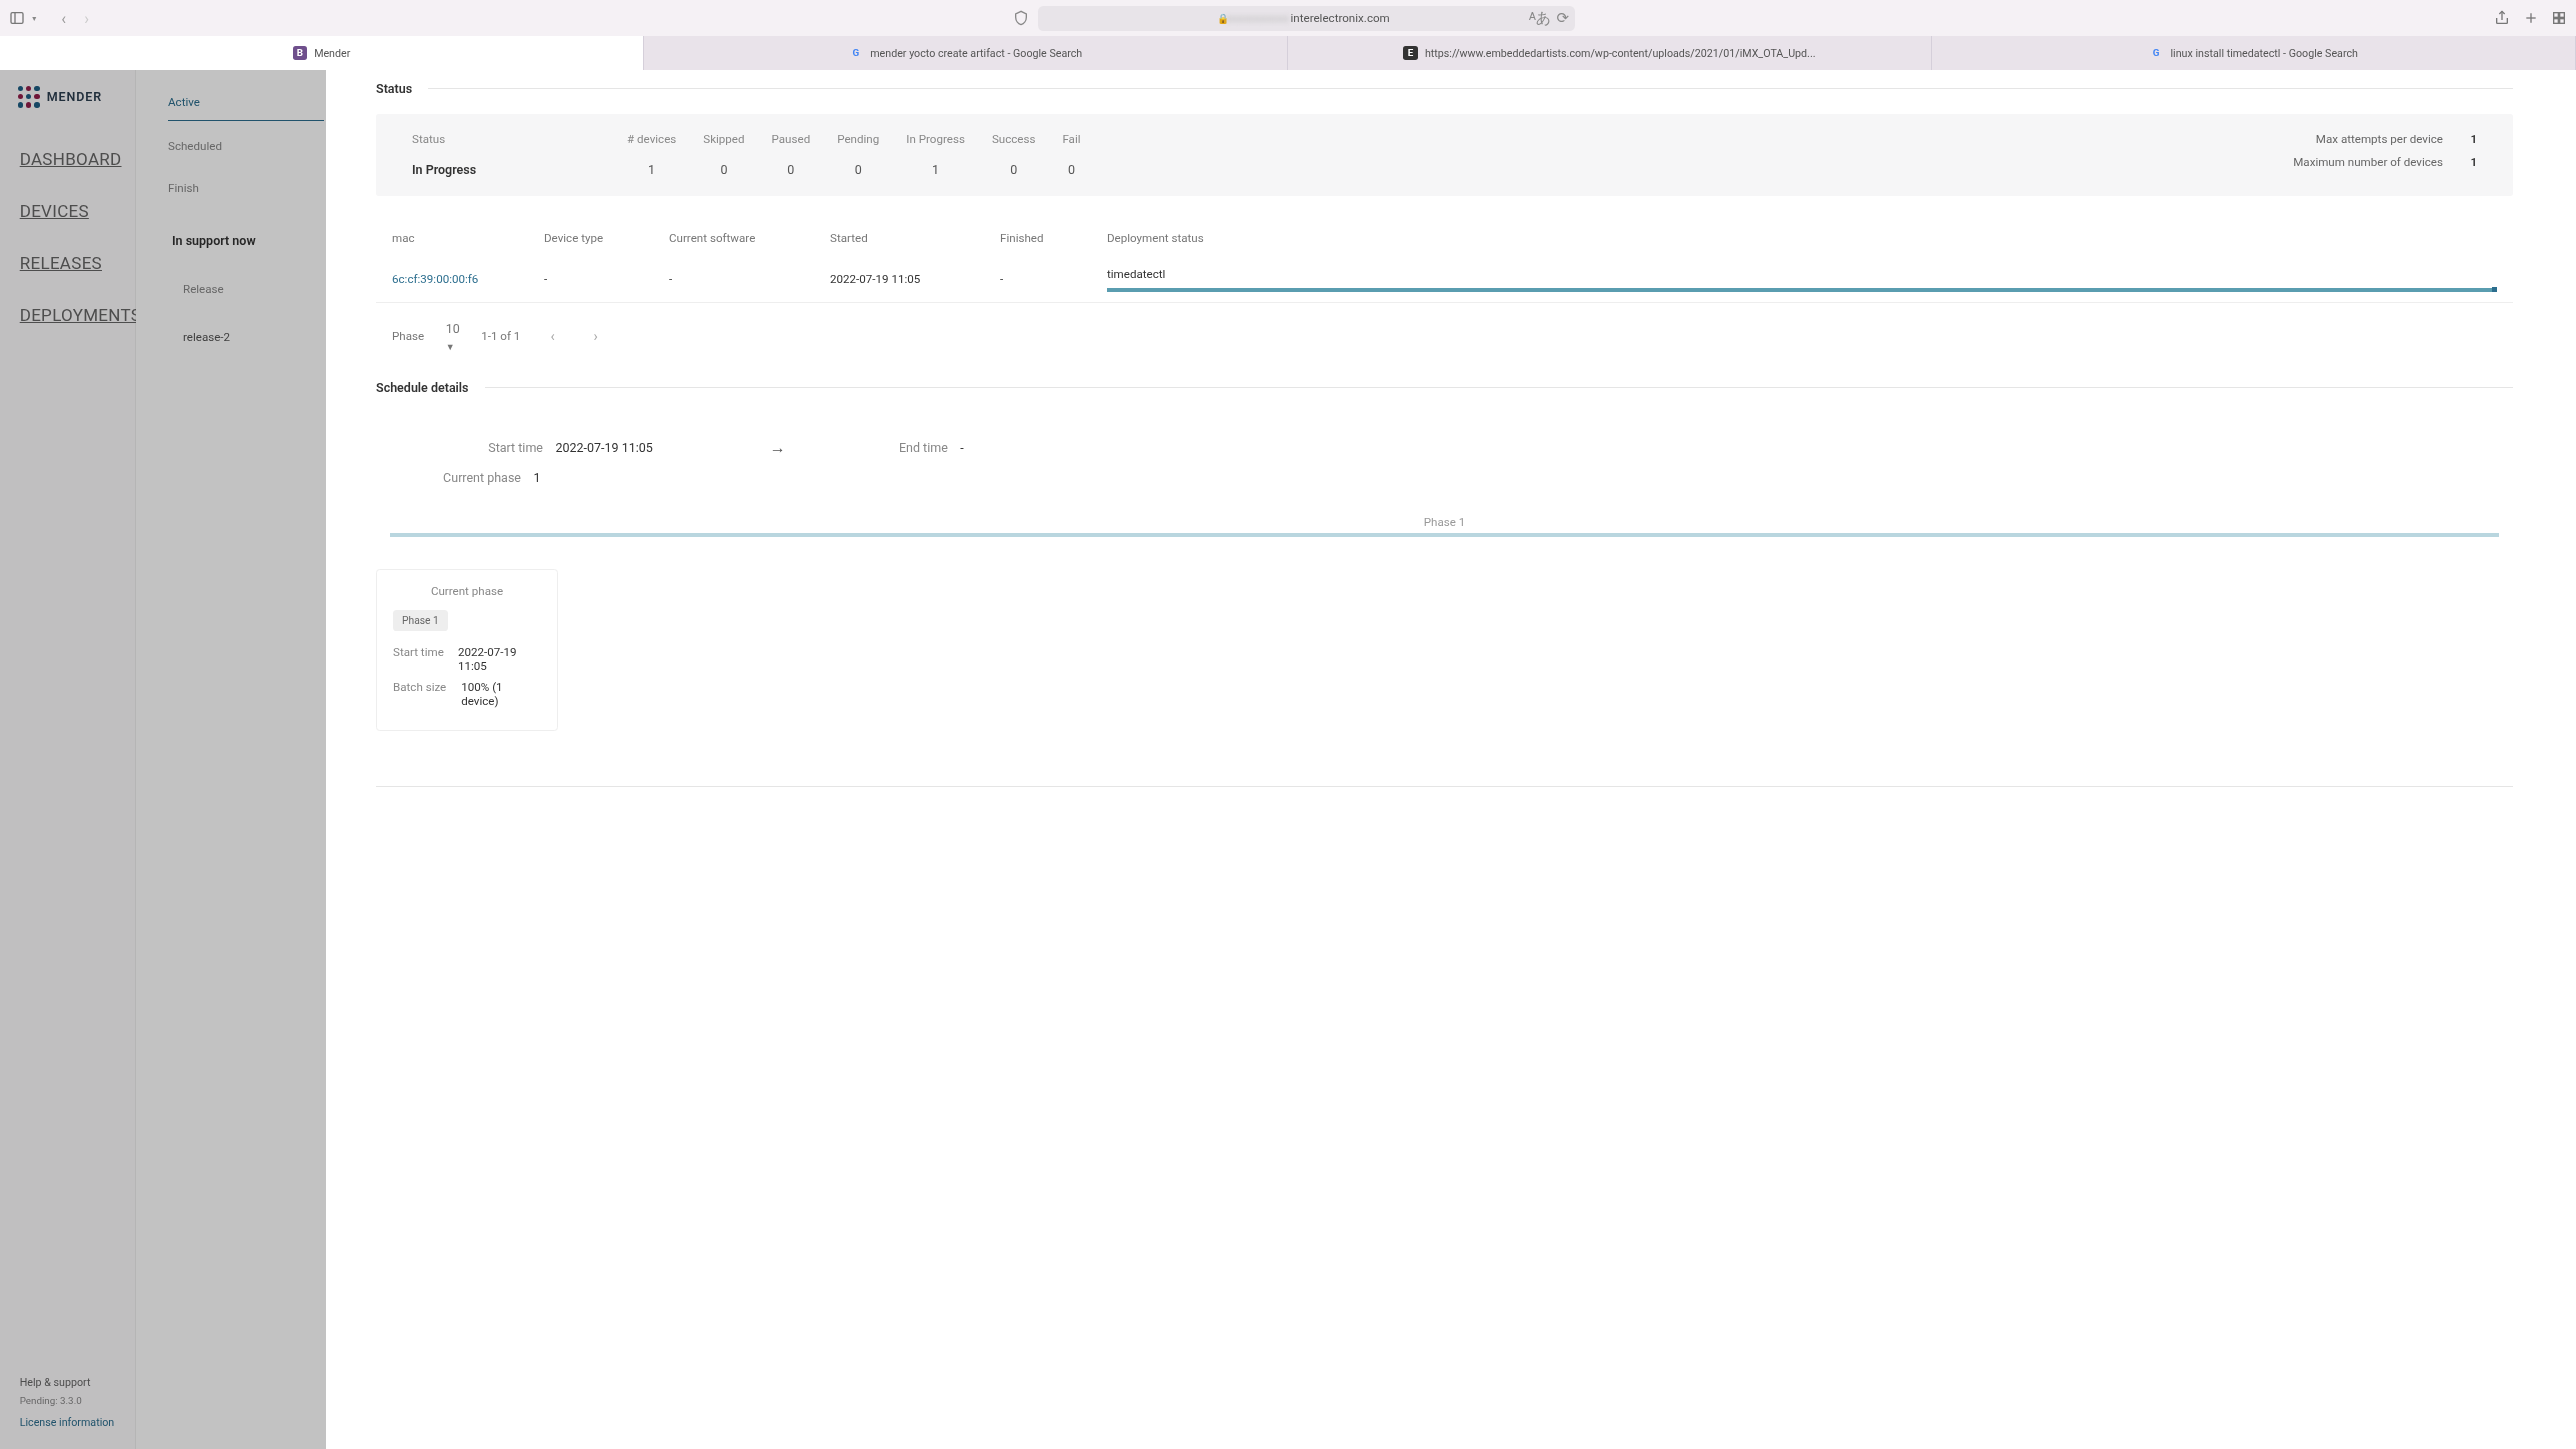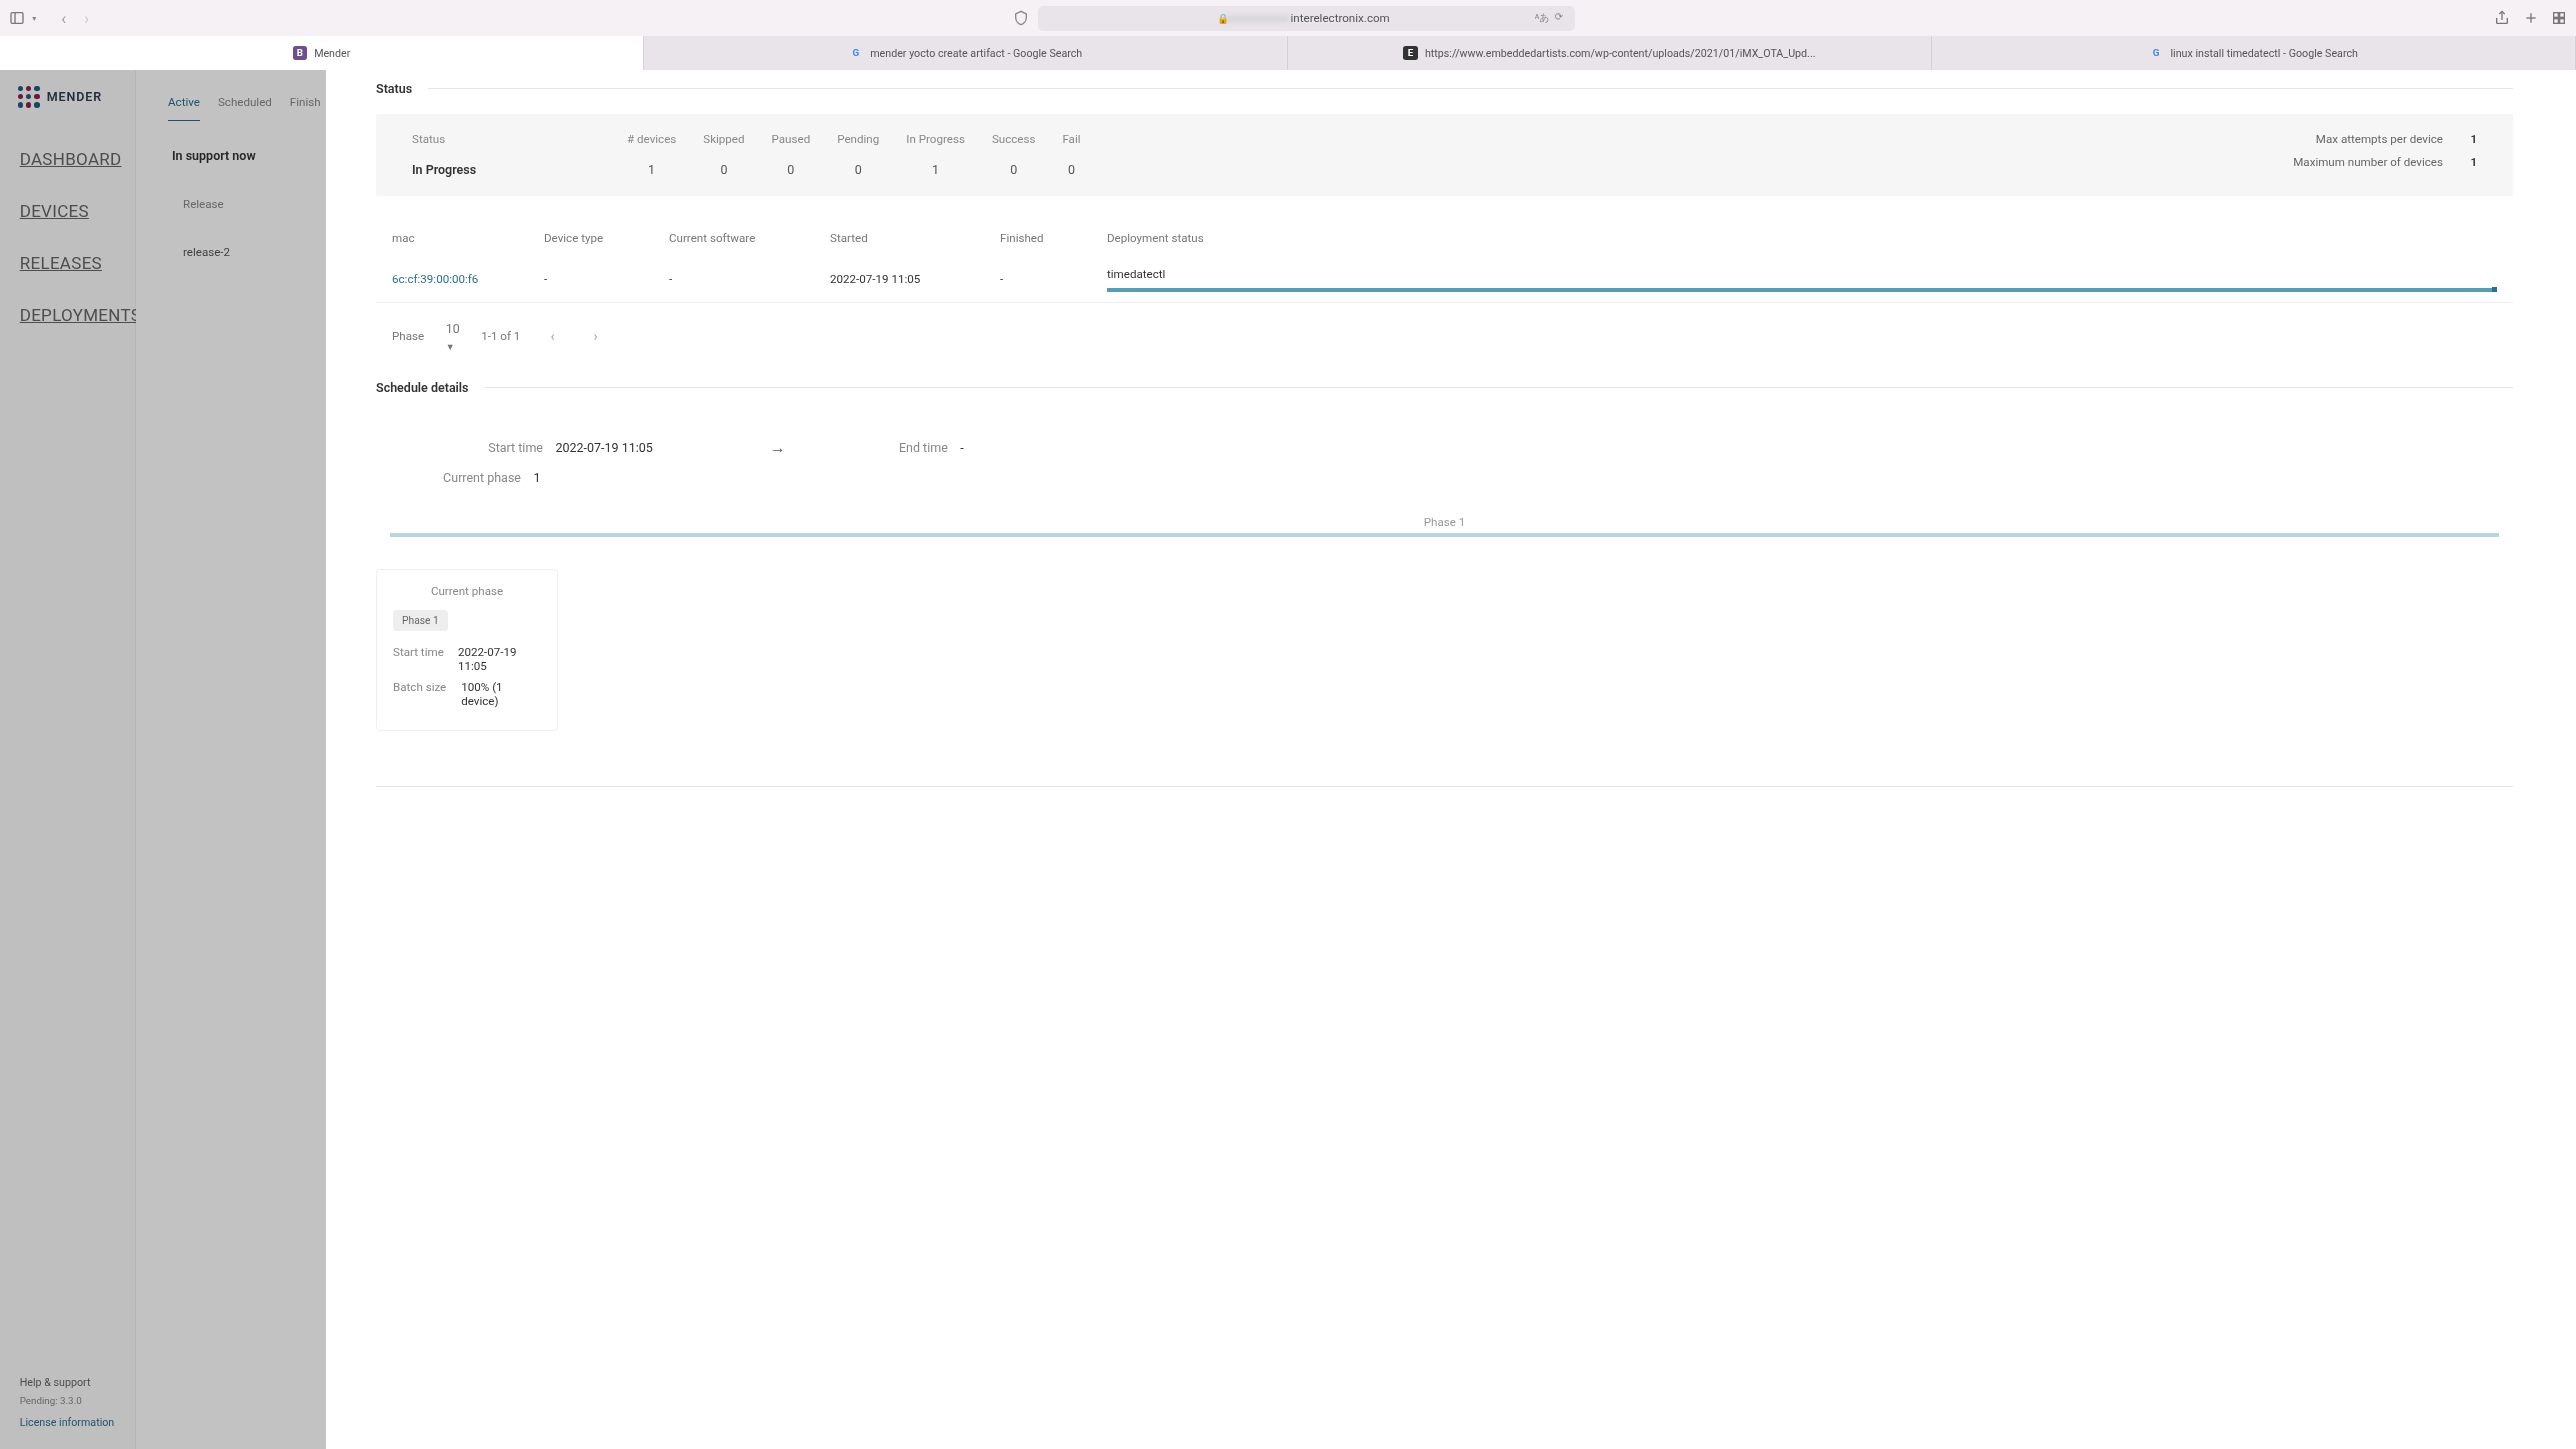--- a/index.html
+++ b/index.html
@@ -11,21 +11,21 @@
     .toolbar .icon svg { width: 100%; height: 100%; }
     .toolbar .spacer-sm { width: 5.4px; }
     .toolbar .chevron-down { font-size: 8px; color: #888; }
     .toolbar .nav-arrow { font-size: 16px; color: #999; padding: 0 5.4px; }
     .toolbar .nav-arrow.disabled { color: #ccc; }
     .toolbar .center { flex: 1; display: flex; justify-content: center; align-items: center; gap: 9px; }
     .toolbar .shield { color: #888; }
     .toolbar .url-bar { width: 537px; height: 25px; background: #e8e4e9; border-radius: 5.4px; display: flex; align-items: center; justify-content: center; position: relative; color: #555; font-size: 11.6px; }
     .toolbar .url-bar .lock { position: absolute; left: calc(50% - 89px); font-size: 9.8px; color: #888; }
     .toolbar .url-bar .blur { color: #bbb; filter: blur(2.7px); margin: 0 1.8px; }
-    .toolbar .url-actions { position: absolute; right: 12px; display: flex; gap: 5.4px; align-items: flex-start; font-size: 10px; color: #888; }
+    .toolbar .url-actions { position: absolute; right: 6px; display: flex; gap: 5.4px; align-items: flex-start; font-size: 15px; color: #888; }
     .toolbar .right { display:flex; gap:12.5px; align-items:center; }
     
     
     .tab-strip { height: 34px; display: flex; background: #e9e3ea; }
     .tab { flex:1; display:flex; align-items:center; justify-content:center; gap:7.2px; border-right:0.9px solid #d5cfda; font-size:10.7px; color:#555; max-width:25%; padding:0 9px; white-space:nowrap; overflow:hidden; text-overflow:ellipsis; }
     .tab.active { background:#fff; }
     .tab .favicon { width:14.3px; height:14.3px; display:flex; align-items:center; justify-content:center; font-size:9.8px; font-weight:700; border-radius:2.7px; }
     .tab .favicon.b { background:#6f4f8c; color:#fff; }
     .tab .favicon.g { color:#4285f4; }
     .tab .favicon.e { background:#333; color:#fff; }
@@ -40,21 +40,21 @@
     .brand .logo-dots span:nth-child(4){background:#931d4a;} .brand .logo-dots span:nth-child(5){background:#1d5e84;} .brand .logo-dots span:nth-child(6){background:#931d4a;}
     .brand .logo-dots span:nth-child(7){background:#1d5e84;} .brand .logo-dots span:nth-child(8){background:#931d4a;} .brand .logo-dots span:nth-child(9){background:#1d5e84;}
     .brand-name { font-size:12.5px; font-weight:600; letter-spacing:0.9px; color:#2c3e50; }
     .nav-item { padding:16px 19.7px; color:#666; font-size:17px; letter-spacing:0.3px;text-decoration:underline; }
     .sidebar .footer { margin-top:auto; padding:12.5px 19.7px 19.7px; color:#666; font-size:10.7px; }
     .sidebar .footer .link { color:#2c6e8e; padding-top:5.4px; }
     .sidebar .footer .ver { color:#888; font-size:9.8px; padding:5.4px 0; }
     
     
     .back-panel { position:absolute; left:136px; top:70px; width:206px; bottom:0; background:#fff; }
-    .back-tabs { display:flex; gap:18px; padding:25px 18px 0 32px; font-size:11.6px; color:#888; }
+    .back-tabs { display:flex; gap:18px; padding:25px 18px 0 32px; font-size:11.6px; color:#888;flex-direction:column; }
     .back-tabs .t { padding-bottom:10.7px; }
     .back-tabs .t.active { color:#2c6e8e; border-bottom:1.8px solid #2c6e8e; }
     .back-heading { padding:27px 0 0 36px; font-weight:600; font-size:12.5px; color:#333; }
     .back-sub { padding:34px 0 0 47px; font-size:11.6px; color:#888; }
     .back-release { padding:34px 0 0 47px; font-size:11.6px; color:#555; }
     
     
     .scrim { position:absolute; top:70px; left:0; width:326px; bottom:0; background:rgba(0,0,0,0.24); }
     
     

